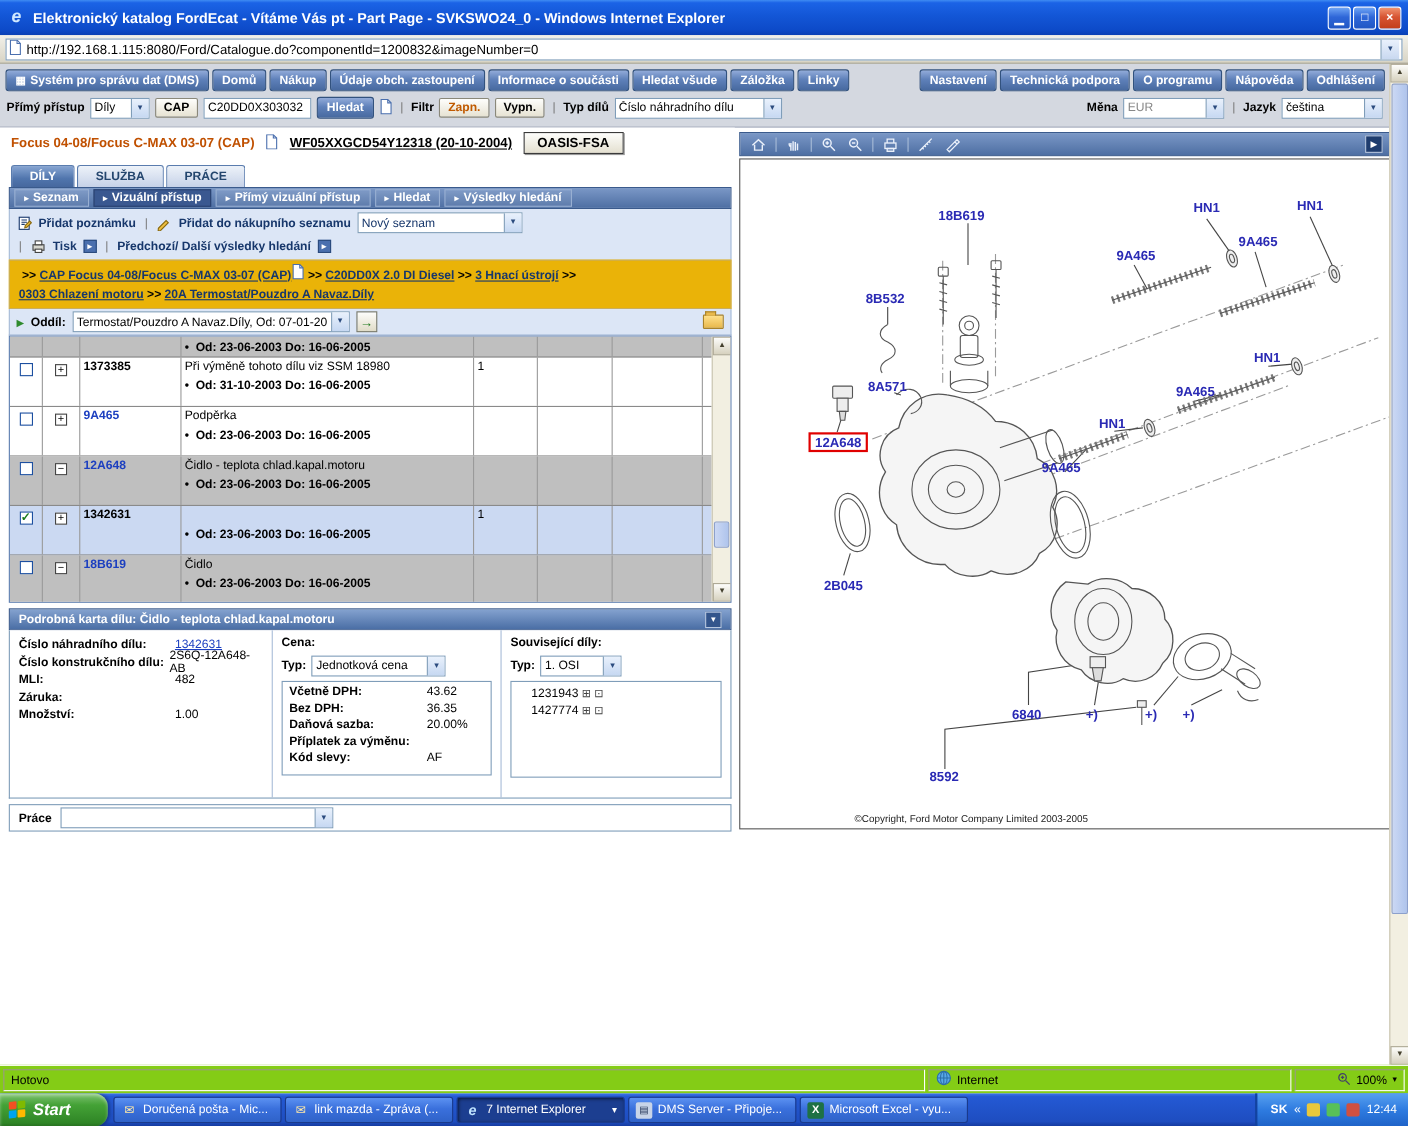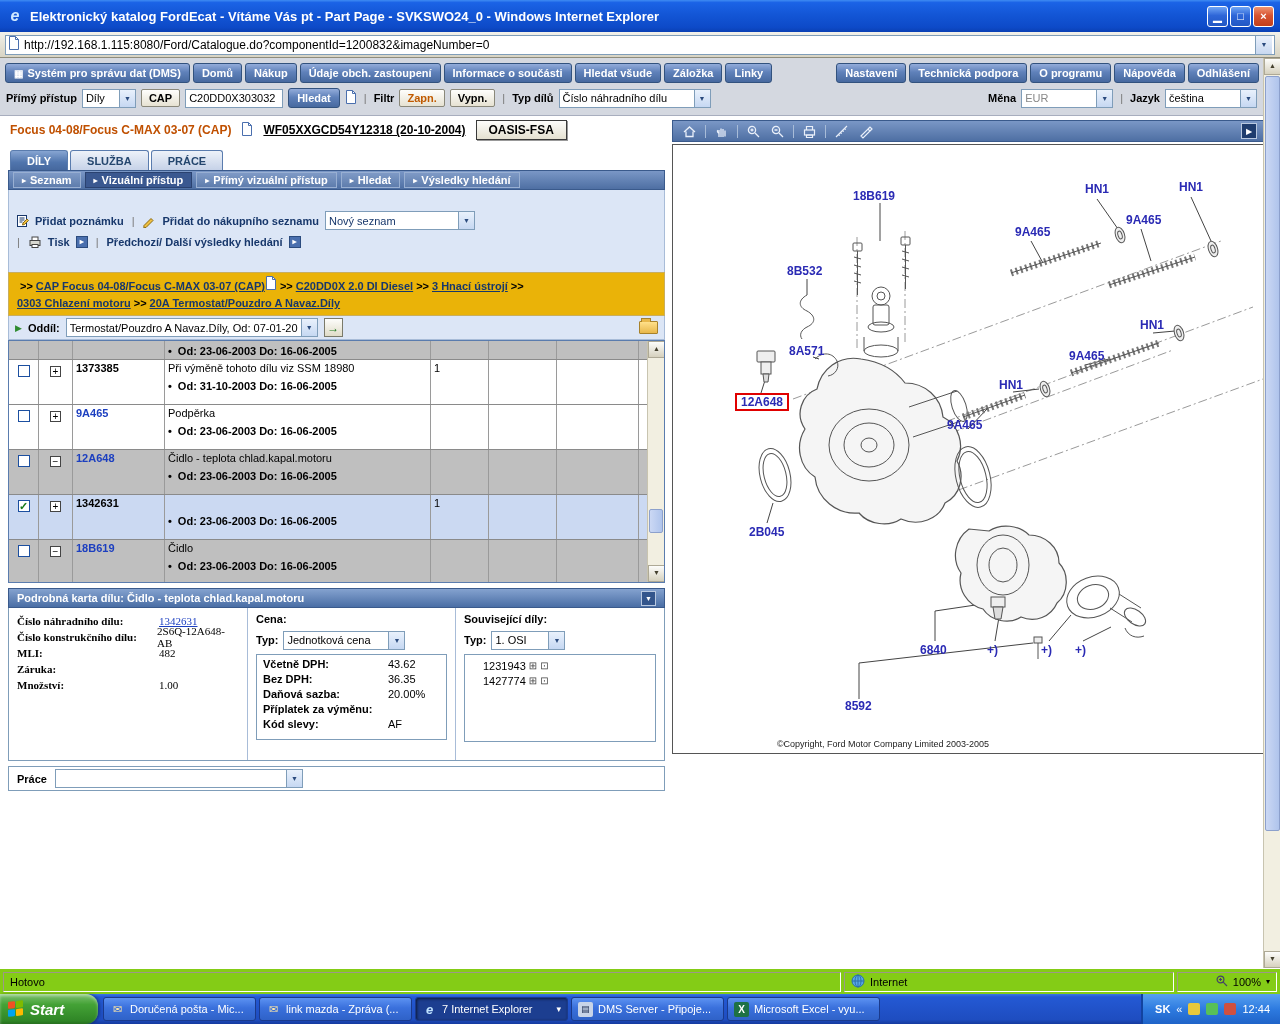--- a/index.html
+++ b/index.html
@@ -69,21 +69,21 @@
   .tab{padding:4px 16px 3px;border:1px solid #5A7CAE;border-bottom:none;border-radius:3px 3px 0 0;
     background:linear-gradient(#EDF2F9,#C6D2E8);color:#24466E;font-weight:bold;}
   .tab.active{background:linear-gradient(#87A5D2,#5075AD 60%,#46689E);color:#fff;}
   .menubar{height:20px;background:linear-gradient(#7A97C6,#4E6FA3);border:1px solid #3A5A8C;
     display:flex;align-items:center;gap:4px;padding:0 4px;}
   .mitem{display:flex;align-items:center;gap:4px;color:#fff;font-weight:bold;padding:1px 8px;
     border:1px solid #98AFD2;background:rgba(255,255,255,.07);white-space:nowrap;}
   .mitem.active{background:#3A5890;border-color:#2A4270;}
   .mtri{font-size:8px;}
 
-  .actionsbar{background:#DCE6F6;border-left:1px solid #A8BCD8;border-right:1px solid #A8BCD8;padding:20px 6px;}
+  .actionsbar{background:#DCE6F6;border-left:1px solid #A8BCD8;border-right:1px solid #A8BCD8;padding:2px 6px;}
   .aline{display:flex;align-items:center;gap:6px;height:21px;color:#17376B;font-weight:bold;}
   .alink{color:#17376B;}
   .aicon{display:inline-flex;}
   .bluebox{width:12px;height:12px;background:#4A6FAE;border:1px solid #2B4B7E;color:#fff;font-size:8px;
     line-height:10px;text-align:center;display:inline-block;}
 
   .breadcrumb{background:#eab308;border:1px solid #C9AE5E;padding:3px 8px;line-height:17px;}
   .bc-link{color:#17376B;font-weight:bold;text-decoration:underline;}
   .bc-sep{font-weight:bold;margin:0 3px;}
 
@@ -115,21 +115,21 @@
   .tscroll{position:absolute;right:0;top:0;width:17px;height:100%;background:#F2EFE1;border-left:1px solid #C8C4B0;}
   .ts-thumb{position:absolute;left:1px;top:168px;width:14px;height:24px;
     background:linear-gradient(90deg,#CBD8F4,#AFC4EC);border:1px solid #8CA0CC;border-radius:2px;}
 
   .detailheader{margin-top:5px;height:20px;background:linear-gradient(#84A2CF,#4A6EA5);border:1px solid #3A5A8C;
     color:#fff;font-weight:bold;display:flex;align-items:center;padding:0 8px;}
   .dh-btn{margin-left:auto;width:15px;height:15px;background:#33558C;border:1px solid #B8C8E0;color:#fff;
     font-size:7px;display:flex;align-items:center;justify-content:center;}
   .detailbody{border:1px solid #7F9DB9;border-top:none;height:153px;display:flex;background:#fff;}
   .dcol{padding:5px 8px;}
-  .dcol1{width:238px;font-family:Liberation Serif, serif;}
+  .dcol1{width:238px;}
   .dcol2{width:208px;border-left:1px solid #A8BCD8;}
   .dcol3{flex:1;border-left:1px solid #A8BCD8;}
   .dfield{display:flex;height:16px;align-items:center;}
   .dflabel{font-weight:bold;width:142px;white-space:nowrap;}
   .dfval.link{color:#1C3FC0;text-decoration:underline;}
   .dtitle{font-weight:bold;height:16px;}
   .typerow{display:flex;align-items:center;gap:5px;height:22px;}
   .pricebox{border:1px solid #7F9DB9;margin-top:3px;padding:3px 6px;height:86px;}
   .prow{display:flex;height:15px;}
   .prlabel{font-weight:bold;flex:1;white-space:nowrap;}

